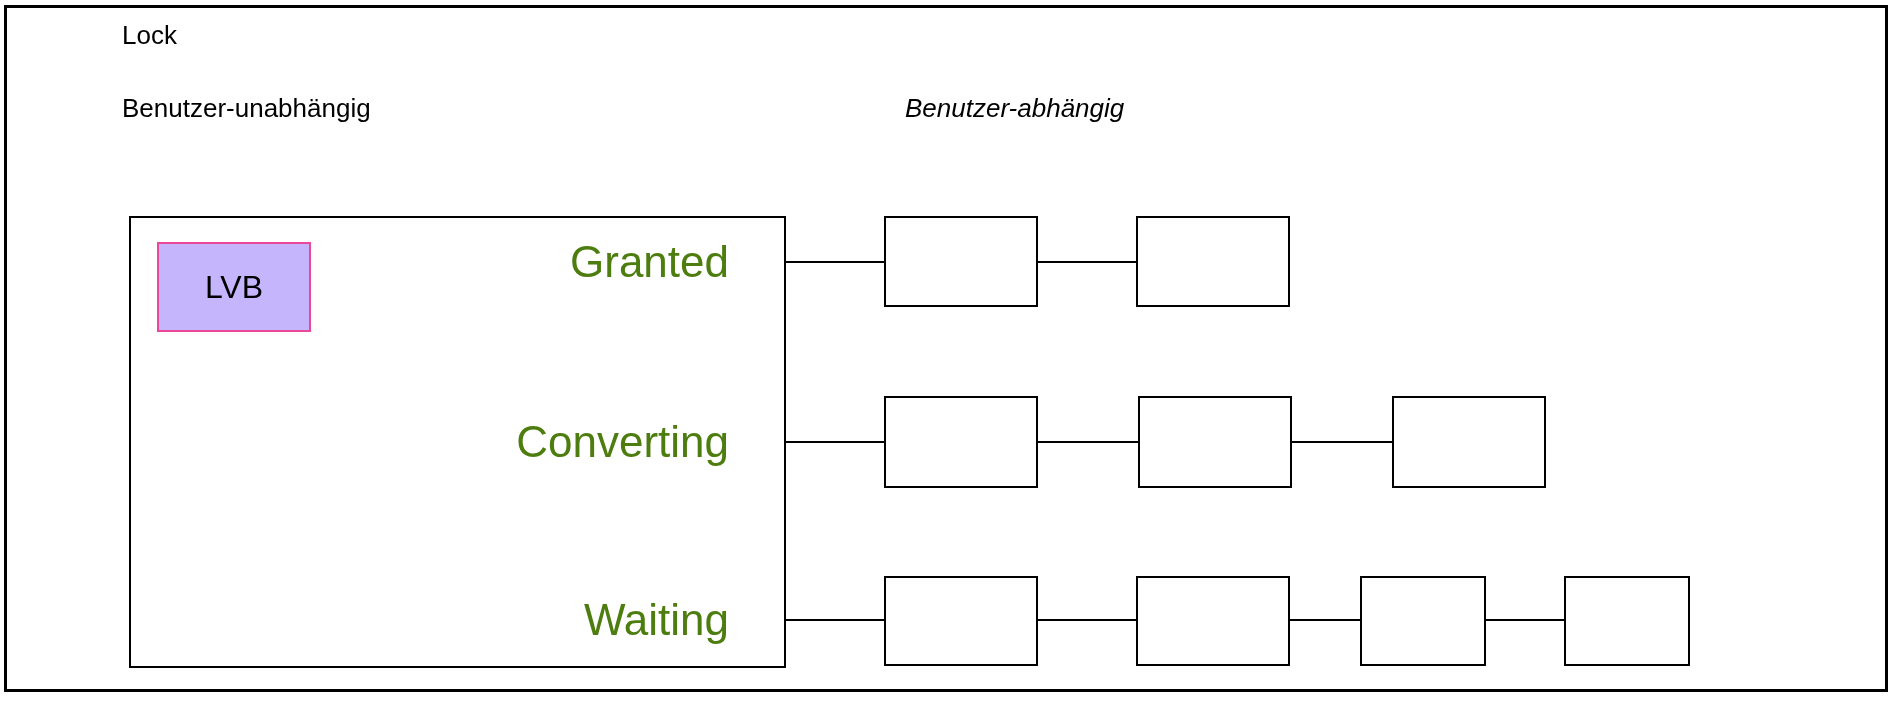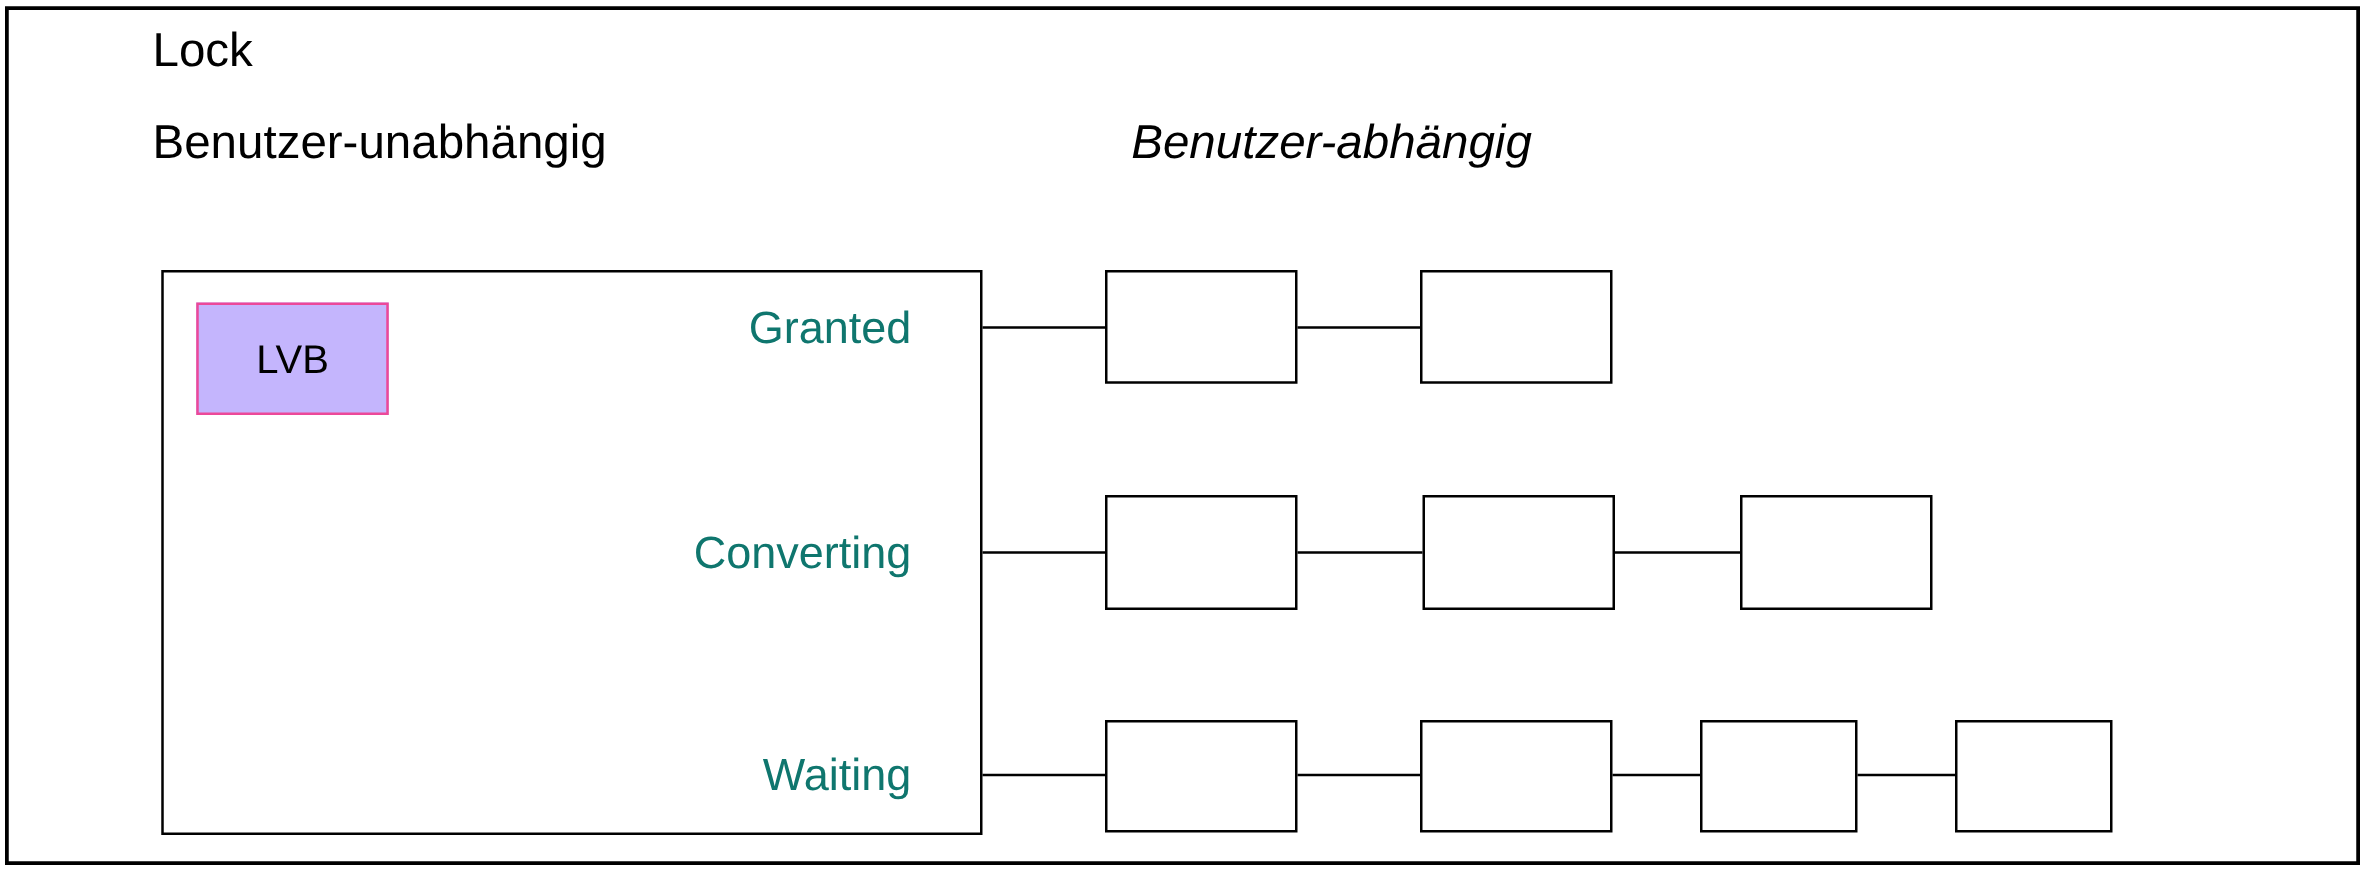--- a/index.html
+++ b/index.html
@@ -26,21 +26,21 @@
     top: 5px;
     width: 1884px;
     height: 687px;
     border: 3px solid #000000;
     box-sizing: border-box;
     background: #ffffff;
   }
   
   .column-heading {
     position: absolute;
-    font-size: 38px;
+    font-size: 26px;
     line-height: 1;
     white-space: nowrap;
     color: #000000;
   }
   .col-left-title   { left: 122px; top: 22px; }
   .col-left-sub     { left: 122px; top: 95px; }
   .col-right-title  { left: 905px; top: 22px; }
   .col-right-sub    { left: 905px; top: 95px; font-style: italic; }
 
   
@@ -69,25 +69,25 @@
     justify-content: center;
   }
   .lvb-label {
     font-size: 32px;
     line-height: 1;
     color: #000000;
   }
   
   .state-label {
     position: absolute;
-    font-size: 36px;
+    font-size: 44px;
     line-height: 1;
     white-space: nowrap;
     text-align: right;
-    color: #0f766e;
+    color: #4d7c0f;
     transform: translateY(-50%);
     right: 0;
   }
   .state-label-wrap {
     position: absolute;
     width: 600px;
     left: 129px;
   }
   
   .req-box {

